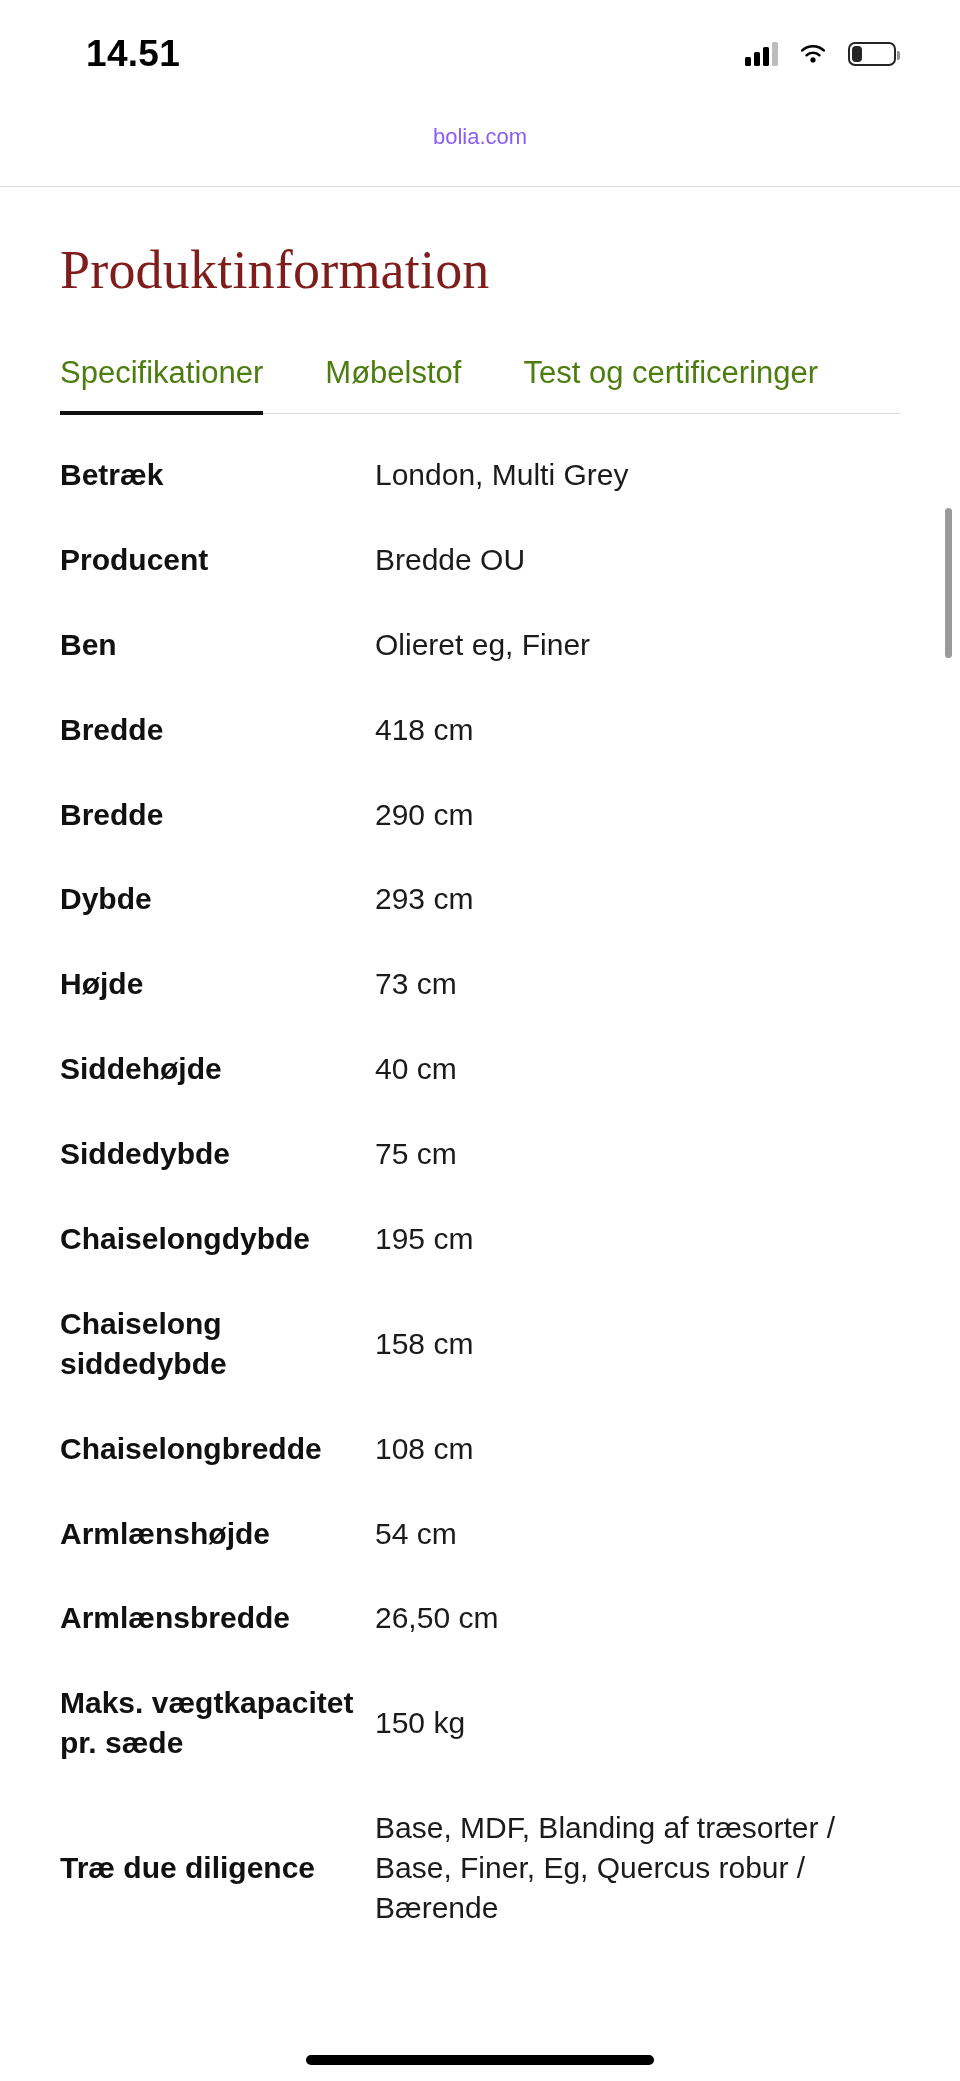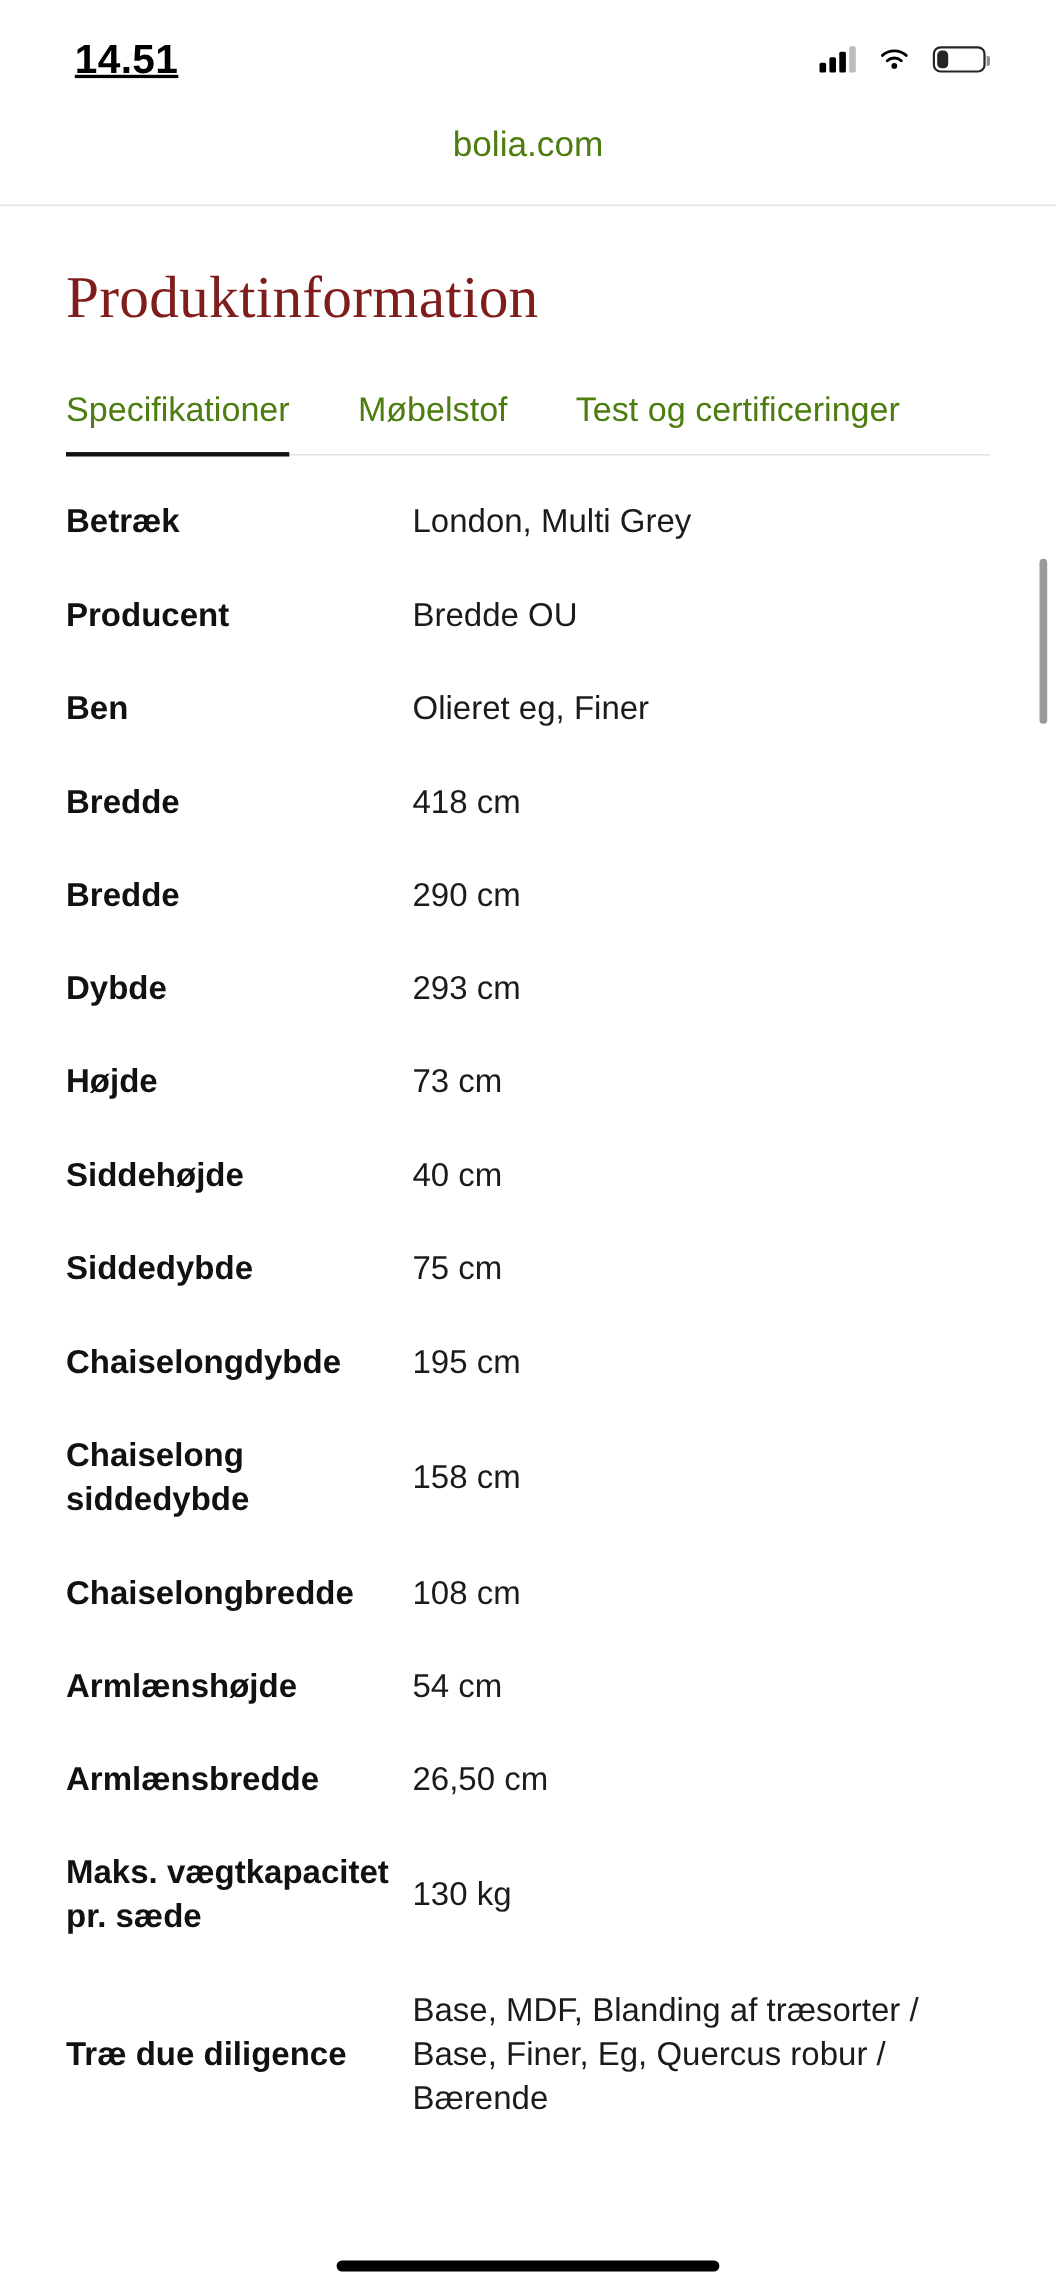--- a/index.html
+++ b/index.html
@@ -15,23 +15,22 @@
     overflow: hidden;
     position: relative;
   }
 
   
   .status-bar {
     height: 108px;
     display: flex;
     align-items: center;
     justify-content: space-between;
-    padding: 0 64px 0 68px;
+    padding: 0 64px 0 86px;
     box-sizing: border-box;
-    text-decoration: underline;
   }
   .status-time {
     font-size: 37px;
     font-weight: 600;
     letter-spacing: 0.3px;
     color: #000;
   }
   .status-icons {
     display: flex;
     align-items: center;
@@ -87,23 +86,23 @@
 
   
   .browser-bar {
     height: 78px;
     display: flex;
     align-items: flex-start;
     justify-content: center;
     border-bottom: 1px solid #dcdcdc;
   }
   .browser-url {
-    font-size: 32px;
-    color: #4d7c0f;
-    margin-top: 5px;
+    font-size: 22px;
+    color: #8b5cf6;
+    margin-top: 16px;
   }
 
   
   .page {
     padding: 0 60px;
     box-sizing: border-box;
   }
   .page-title {
     font-family: "Liberation Serif", serif;
     font-size: 54px;
@@ -304,21 +303,21 @@
       <div class="spec-value">54 cm</div>
     </div>
 
     <div class="spec-row">
       <div class="spec-label">Armlænsbredde</div>
       <div class="spec-value">26,50 cm</div>
     </div>
 
     <div class="spec-row">
       <div class="spec-label">Maks. vægtkapacitet pr. sæde</div>
-      <div class="spec-value">130 kg</div>
+      <div class="spec-value">150 kg</div>
     </div>
 
     <div class="spec-row">
       <div class="spec-label">Træ due diligence</div>
       <div class="spec-value">Base, MDF, Blanding af træsorter / Base, Finer, Eg, Quercus robur / Bærende</div>
     </div>
 
   </div>
 </div>
 

